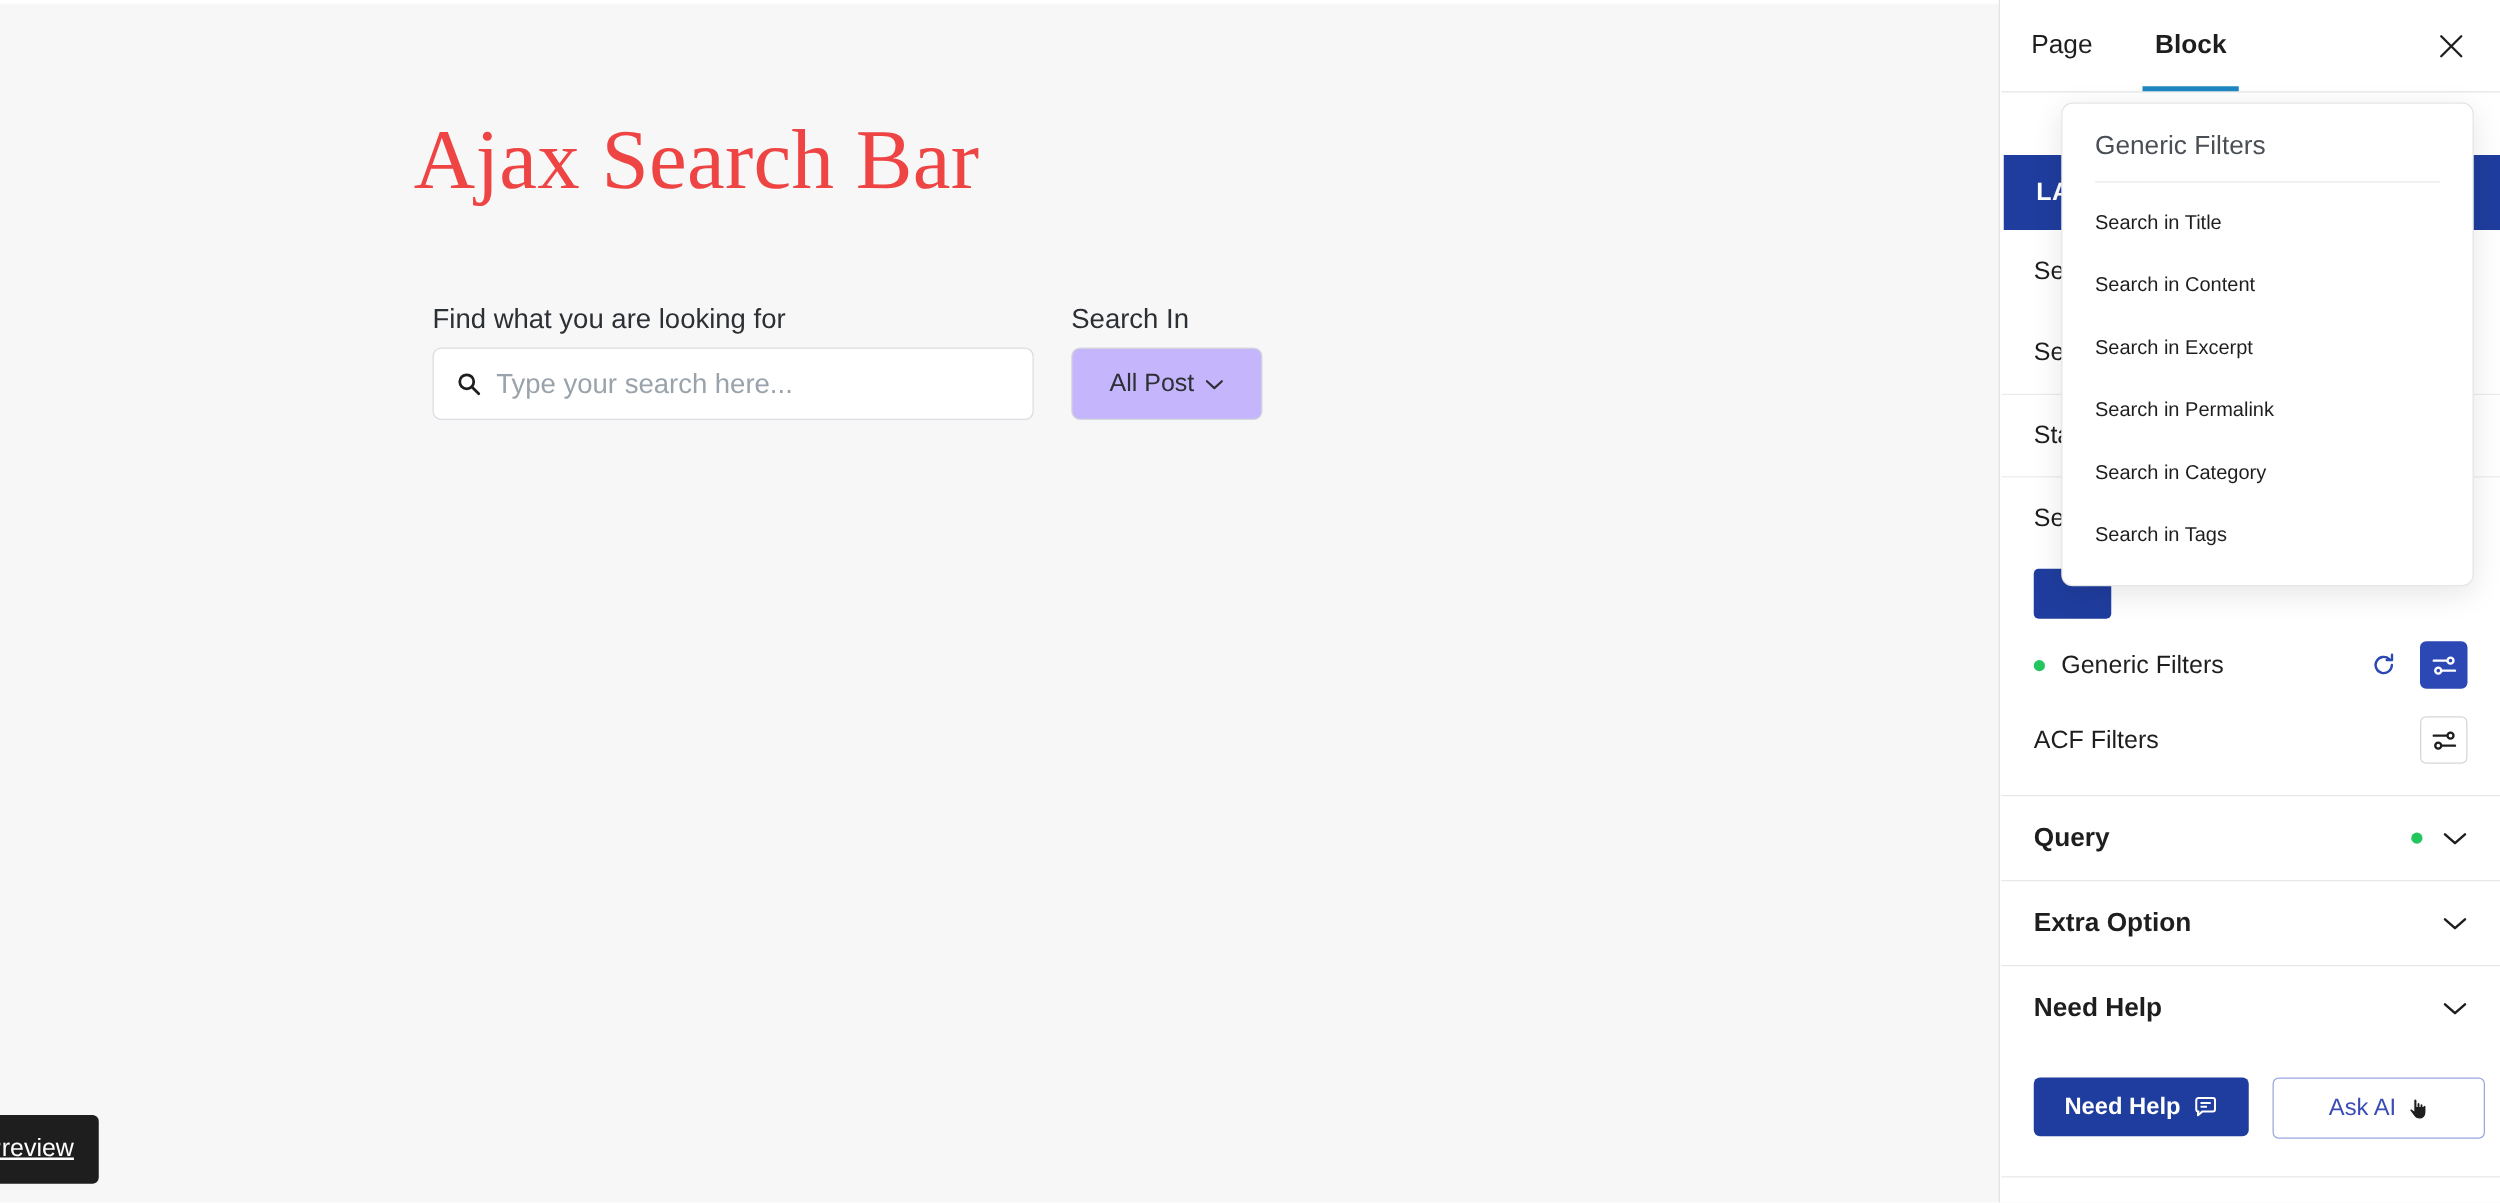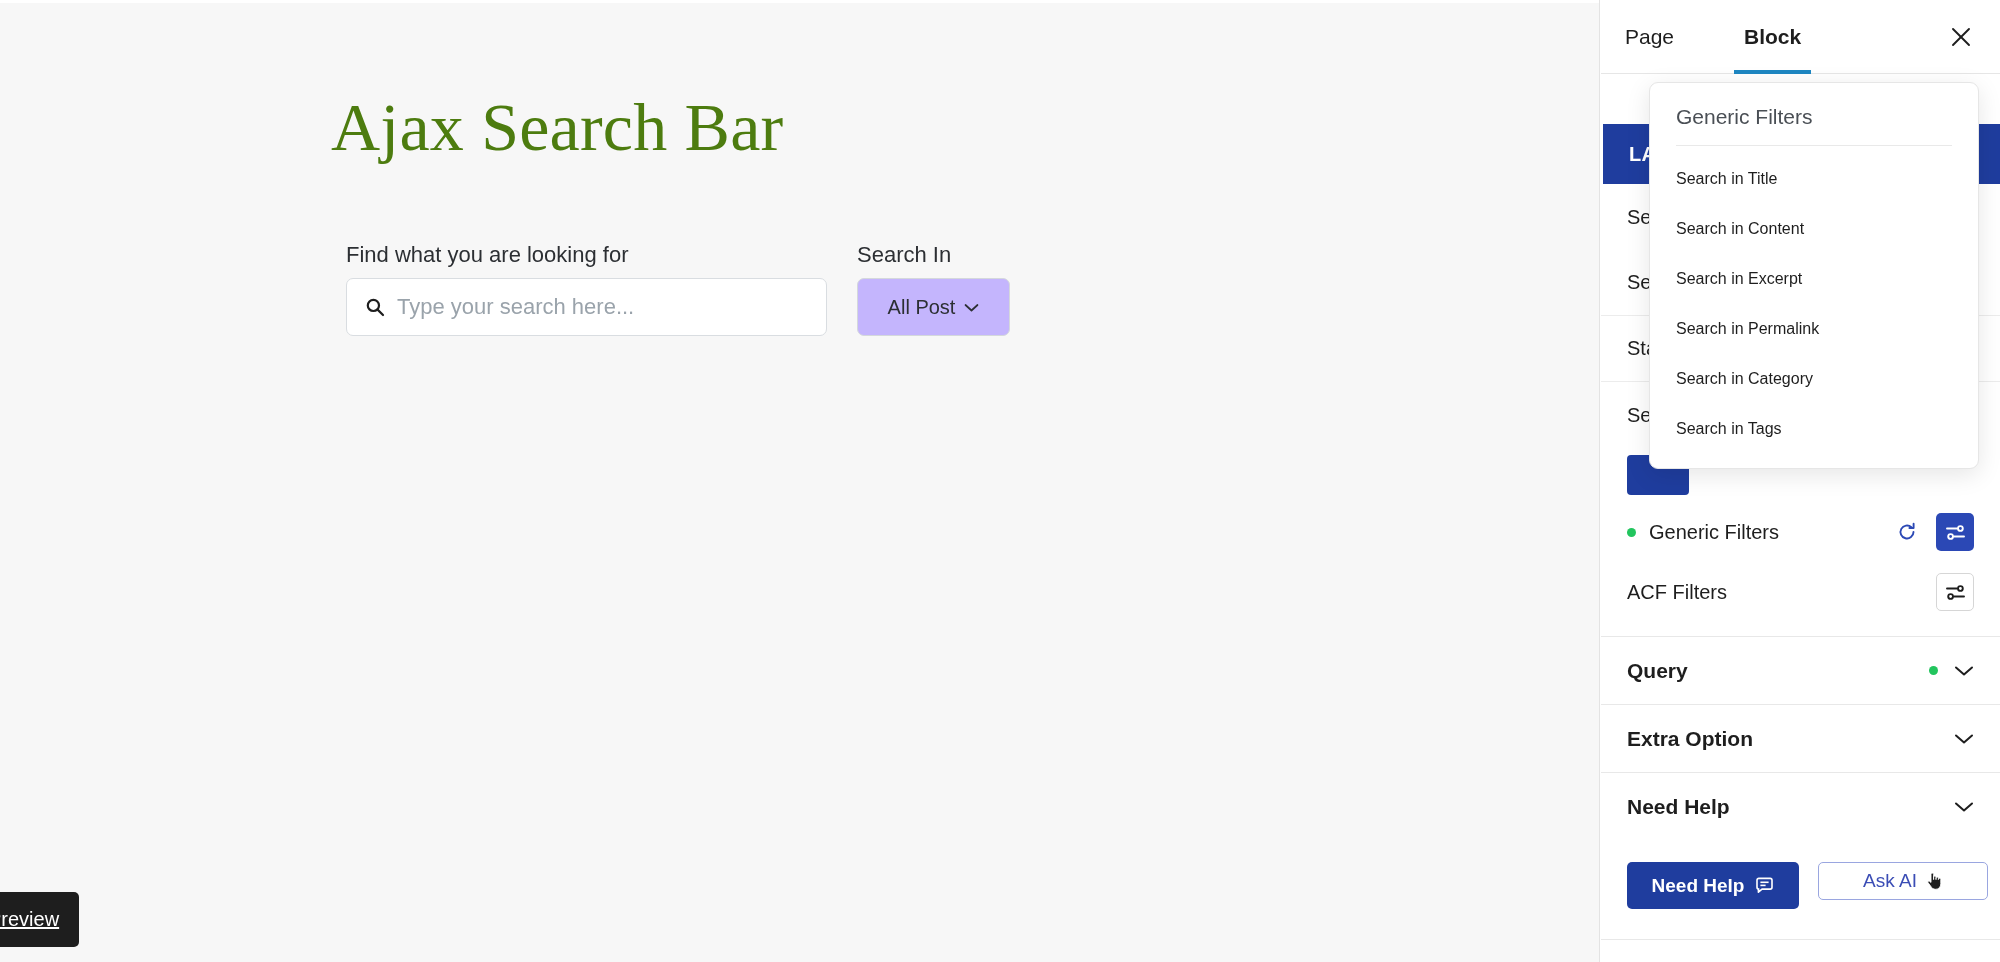--- a/index.html
+++ b/index.html
@@ -19,21 +19,21 @@
     border-right: 1px solid #e3e3e3;
     overflow: hidden;
   }
   .canvas-top-rule {
     position: absolute; left: 0; top: 0; width: 1600px; height: 3px;
     background: #ffffff;
   }
   .page-title {
     position: absolute; left: 331px; top: 88px;
     font-family: "Liberation Serif", serif;
-    font-size: 68px; font-weight: 400; color: #4d7c0f;
+    font-size: 68px; font-weight: 400; color: #ef4444;
     letter-spacing: 0.2px; white-space: nowrap; text-align: right;
   }
   .search-form {
     position: absolute; left: 346px; top: 243px;
     display: flex; align-items: flex-end; gap: 30px;
   }
   .field-group { display: flex; flex-direction: column; }
   .field-label {
     font-size: 22px; color: #2c2f33; margin-bottom: 11px;
     font-family: "Liberation Sans", sans-serif; line-height: 1.1;
@@ -75,21 +75,21 @@
 
   
   .sidebar {
     position: absolute; left: 1601px; top: 0;
     width: 399px; height: 962px;
     background: #ffffff; overflow: hidden;
   }
   .sb-tabs {
     position: relative; height: 74px;
     border-bottom: 1px solid #e6e6e6;
-    display: flex; align-items: center; padding-left: 24px; gap: 70px;
+    display: flex; align-items: flex-end; padding-left: 24px; gap: 50px;
   }
   .sb-tab {
     font-size: 21px; color: #1e1e1e; height: 74px;
     display: flex; align-items: center; cursor: pointer; position: relative;
   }
   .sb-tab.active { font-weight: 700; }
   .sb-tab.active::after {
     content: ""; position: absolute; left: -10px; right: -10px; bottom: 0;
     height: 4px; background: #1e87c2;
   }
@@ -147,21 +147,21 @@
   .help-actions {
     display: flex; gap: 19px; padding: 22px 26px 30px 26px;
   }
   .btn-help {
     flex: 0 0 auto; width: 172px; height: 47px; background: #1f3d9e;
     color: #ffffff; border: none; border-radius: 5px; font-size: 19px; font-weight: 700;
     display: flex; align-items: center; justify-content: center; gap: 11px; cursor: pointer;
     font-family: "Liberation Sans", sans-serif;
   }
   .btn-ask {
-    flex: 0 0 auto; width: 170px; height: 38px; background: #ffffff;
+    flex: 0 0 auto; width: 170px; height: 49px; background: #ffffff;
     color: #3b4db5; border: 1px solid #9aa6e0; border-radius: 5px; font-size: 19px;
     display: flex; align-items: center; justify-content: center; gap: 9px; cursor: pointer;
     position: relative; font-family: "Liberation Sans", sans-serif;
   }
   .chat-ic { width: 19px; height: 19px; display: block; }
   .cursor-ic { width: 17px; height: 20px; display: block; }
 
   
   .popover {
     position: absolute; left: 48px; top: 82px;

